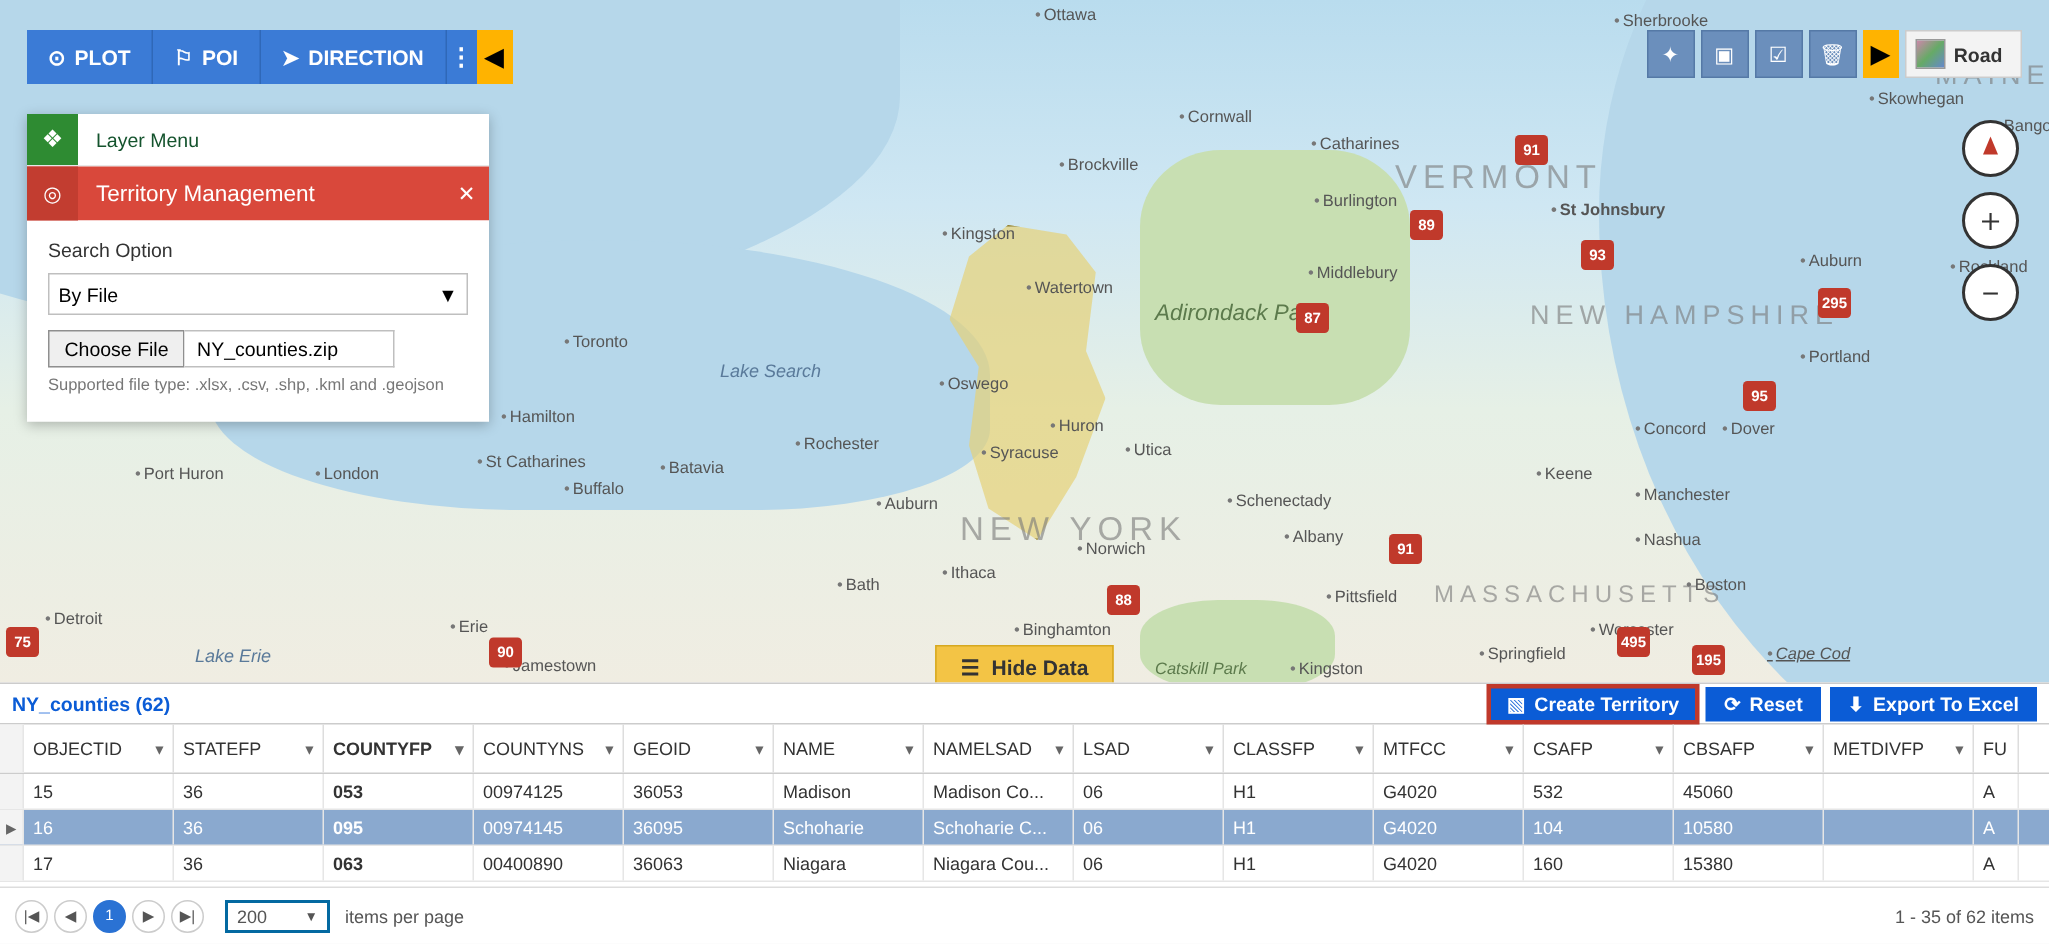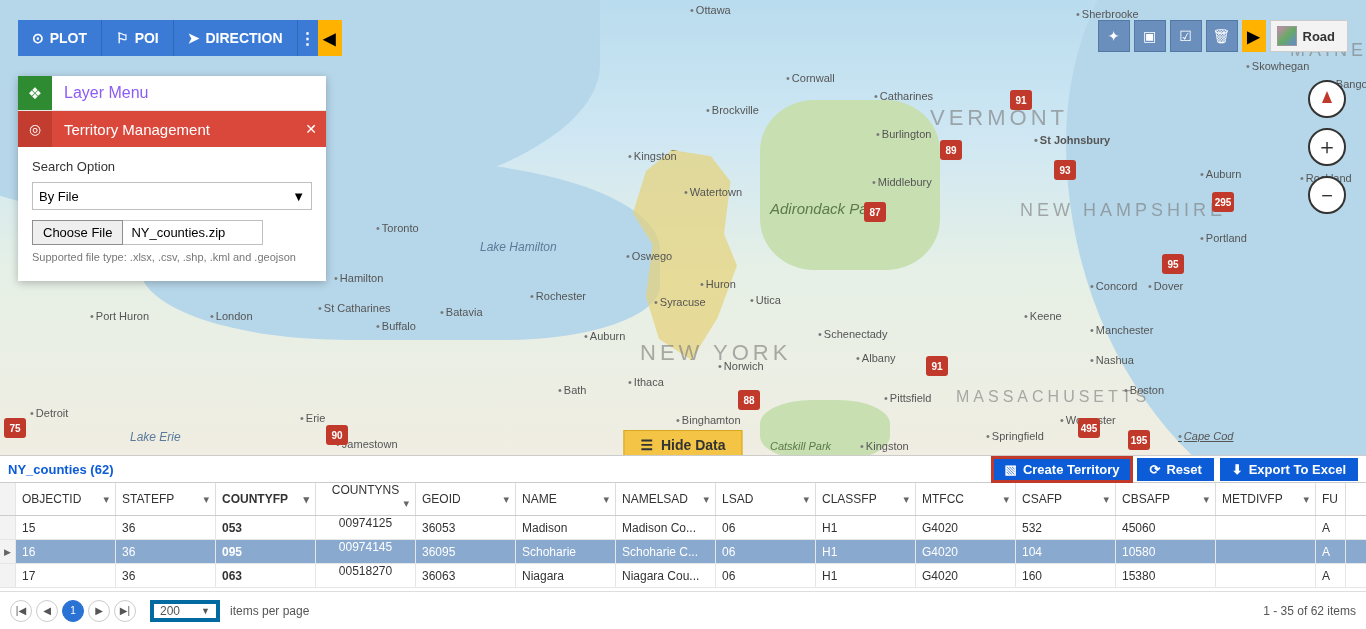--- a/index.html
+++ b/index.html
@@ -14,21 +14,21 @@
 .topbar-right { position: absolute; right: 18px; top: 20px; display: flex; align-items: stretch; z-index: 50; gap: 0; }
 .tr-btn { width: 32px; height: 32px; background: #6b8fbc; border: 1px solid #5579a6; color: #fff; display: flex; align-items: center; justify-content: center; cursor: pointer; margin-left: 4px; font-size: 14px; }
 .tr-expand { background: #ffb300; width: 24px; height: 32px; display: flex; align-items: center; justify-content: center; cursor: pointer; color: #000; font-weight: bold; font-size: 16px; margin-left: 4px; }
 .road-btn { height: 32px; padding: 0 12px 0 6px; background: #f3f3f3; border: 1px solid #ccc; display: flex; align-items: center; gap: 6px; font-size: 13px; font-weight: bold; color: #333; cursor: pointer; margin-left: 4px; }
 .road-icon { width: 20px; height: 20px; background: linear-gradient(135deg,#c8a 0%,#6a6 50%,#68c 100%); border: 1px solid #999; }
 
 
 .side-panel { position: absolute; left: 18px; top: 76px; width: 308px; z-index: 40; background: #fff; box-shadow: 0 2px 8px rgba(0,0,0,0.25); }
 .layer-header { display: flex; align-items: center; background: #fff; border-bottom: 1px solid #e8e8e8; }
 .layer-header-icon { width: 34px; height: 34px; background: #2e8b32; color: #fff; display: flex; align-items: center; justify-content: center; font-size: 16px; }
-.layer-header-title { padding: 0 12px; font-size: 16px; color: #8b5cf6; }
+.layer-header-title { padding: 0 12px; font-size: 13px; color: #14532d; }
 .territory-header { display: flex; align-items: center; background: #d9483b; color: #fff; height: 36px; }
 .territory-header-icon { width: 34px; height: 36px; background: #c23d30; display: flex; align-items: center; justify-content: center; font-size: 14px; }
 .territory-header-title { padding: 0 12px; flex: 1; font-size: 15px; }
 .territory-close { width: 30px; font-size: 14px; cursor: pointer; text-align: center; }
 .search-body { padding: 12px 14px 18px; background: #fff; }
 .search-label { font-size: 13px; color: #333; margin-bottom: 8px; }
 .search-select { width: 100%; height: 28px; border: 1px solid #bfbfbf; font-size: 13px; padding: 0 6px; background: #fff; cursor: pointer; display: flex; align-items: center; justify-content: space-between; margin-bottom: 10px; }
 .file-row { display: flex; align-items: center; gap: 0; }
 .choose-file { background: #efefef; border: 1px solid #8f8f8f; font-size: 13px; padding: 4px 10px; cursor: pointer; }
 .file-name { border: 1px solid #bfbfbf; border-left: none; font-size: 13px; padding: 4px 8px; width: 140px; background: #fff; }
@@ -66,49 +66,49 @@
 .ga-btn.create { outline: 3px solid #c0392b; outline-offset: -1px; }
 .grid-header { display: flex; height: 34px; background: #fff; border-top: 1px solid #ccc; border-bottom: 1px solid #ccc; }
 .gh-cell { border-right: 1px solid #ddd; display: flex; align-items: center; padding: 0 6px; font-size: 12px; color: #333; position: relative; }
 .gh-cell .filter { margin-left: auto; color: #666; font-size: 11px; cursor: pointer; }
 .grid-row { display: flex; height: 24px; border-bottom: 1px solid #e6e6e6; font-size: 12px; color: #333; }
 .grid-row.sel { background: #8aa9cf; color: #fff; }
 .gr-cell { border-right: 1px solid #e6e6e6; display: flex; align-items: center; padding: 0 6px; overflow: hidden; white-space: nowrap; }
 .gr-handle { width: 16px; border-right: 1px solid #e6e6e6; background: #f3f3f3; display: flex; align-items: center; justify-content: center; font-size: 9px; color: #666; }
 
 
-.c0 { width: 100px; } .c1 { width: 100px; } .c2 { width: 100px; font-weight: bold; } .c3 { width: 100px; flex-direction: column; }
+.c0 { width: 100px; } .c1 { width: 100px; } .c2 { width: 100px; font-weight: bold; } .c3 { width: 100px; }
 .c4 { width: 100px; } .c5 { width: 100px; } .c6 { width: 100px; } .c7 { width: 100px; }
 .c8 { width: 100px; } .c9 { width: 100px; } .c10 { width: 100px; } .c11 { width: 100px; }
 .c12 { width: 100px; } .c13 { width: 30px; }
 
 .pager { position: absolute; left: 0; bottom: 0; width: 100%; height: 38px; border-top: 1px solid #ddd; display: flex; align-items: center; padding: 0 10px; font-size: 12px; color: #555; background: #fff; }
 .pg-btn { width: 22px; height: 22px; border: 1px solid #ccc; border-radius: 11px; display: flex; align-items: center; justify-content: center; margin-right: 4px; cursor: pointer; font-size: 10px; color: #555; background: #fff; }
 .pg-btn.current { background: #2a72d4; color: #fff; border-color: #2a72d4; }
-.pg-size { width: 70px; height: 22px; border: 4px solid #0369a1; margin: 0 10px; padding: 0 6px; display: flex; align-items: center; justify-content: space-between; cursor: pointer; }
+.pg-size { width: 70px; height: 22px; border: 2px solid #0369a1; margin: 0 10px; padding: 0 6px; display: flex; align-items: center; justify-content: space-between; cursor: pointer; }
 .pg-summary { margin-left: auto; }
 </style>
 </head>
 <body>
 
 <div class="map">
   <div class="lake lake1"></div>
   <div class="lake lake2"></div>
   <div class="sea"></div>
   <div class="park"></div>
   <div class="park2"></div>
   <div class="territory-shape"></div>
 
   <div class="state" style="left:930px; top:105px;">VERMONT</div>
   <div class="state" style="left:640px; top:340px;">NEW YORK</div>
   <div class="state" style="left:1020px; top:200px; font-size:18px;">NEW HAMPSHIRE</div>
   <div class="state" style="left:956px; top:388px; font-size:16px;">MASSACHUSETTS</div>
   <div class="state" style="left:1290px; top:40px; font-size:18px;">MAINE</div>
 
-  <div style="position:absolute; left:480px; top:240px; font-size:12px; font-style:italic; color:#5a7a9a;">Lake Hamilton</div>
+  <div style="position:absolute; left:480px; top:240px; font-size:12px; font-style:italic; color:#5a7a9a;">Lake Search</div>
   <div style="position:absolute; left:130px; top:430px; font-size:12px; font-style:italic; color:#5a7a9a;">Lake Erie</div>
   <div style="position:absolute; left:770px; top:200px; font-size:15px; font-style:italic; color:#5c7a4c;">Adirondack Park</div>
   <div style="position:absolute; left:770px; top:440px; font-size:11px; font-style:italic; color:#5c7a4c;">Catskill Park</div>
 
   <div class="city" style="left:690px; top:4px;">Ottawa</div>
   <div class="city" style="left:376px; top:222px;">Toronto</div>
   <div class="city" style="left:628px; top:150px;">Kingston</div>
   <div class="city" style="left:706px; top:104px;">Brockville</div>
   <div class="city" style="left:786px; top:72px;">Cornwall</div>
   <div class="city" style="left:240px; top:120px;">Owen Sound</div>
@@ -345,21 +345,21 @@
         <div class="gr-cell c10">104</div>
         <div class="gr-cell c11">10580</div>
         <div class="gr-cell c12"></div>
         <div class="gr-cell c13">A</div>
       </div>
       <div class="grid-row">
         <div class="gr-handle"></div>
         <div class="gr-cell c0">17</div>
         <div class="gr-cell c1">36</div>
         <div class="gr-cell c2">063</div>
-        <div class="gr-cell c3">00518270</div>
+        <div class="gr-cell c3">00400890</div>
         <div class="gr-cell c4">36063</div>
         <div class="gr-cell c5">Niagara</div>
         <div class="gr-cell c6">Niagara Cou...</div>
         <div class="gr-cell c7">06</div>
         <div class="gr-cell c8">H1</div>
         <div class="gr-cell c9">G4020</div>
         <div class="gr-cell c10">160</div>
         <div class="gr-cell c11">15380</div>
         <div class="gr-cell c12"></div>
         <div class="gr-cell c13">A</div>

